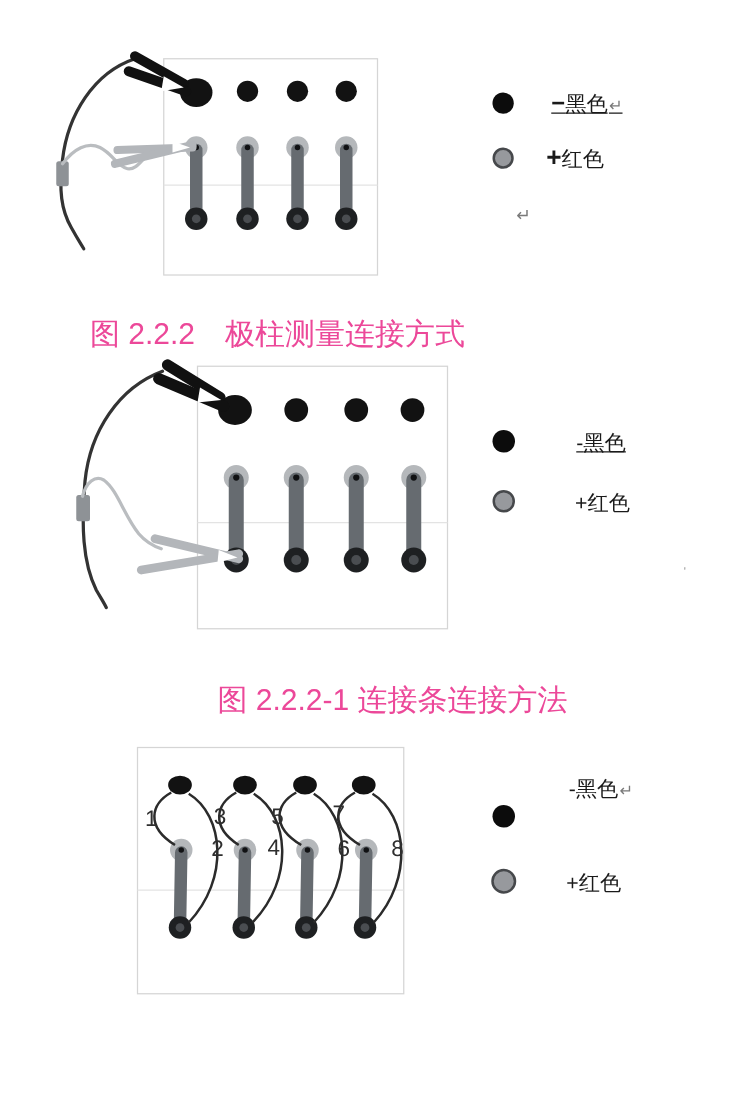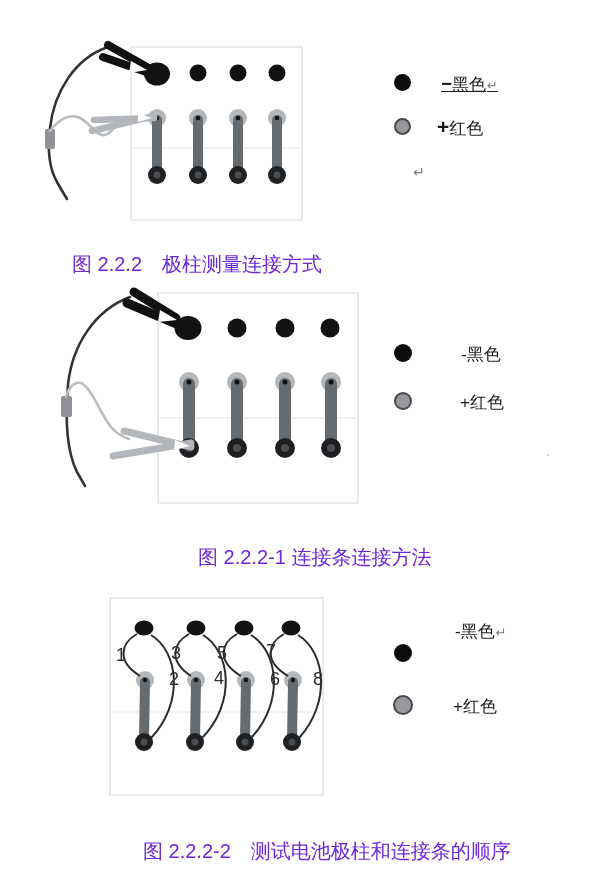--- a/index.html
+++ b/index.html
@@ -25,21 +25,21 @@
   .seq-num{font-family:"Liberation Sans","DejaVu Sans",sans-serif;font-size:18px;fill:#2e2e2e;}
   .legend-dot{position:absolute;border-radius:50%;}
   .legend-dot.black{background:#0c0c0c;}
   .legend-dot.gray{background:#97999d;border:2px solid #46484b;box-sizing:border-box;}
   .legend-text{position:absolute;font-size:17px;color:#1a1a1a;line-height:19px;white-space:nowrap;}
   .legend-text .sign-bold{font-weight:700;font-size:19px;}
   .legend-text .sign-bold-plus{font-weight:700;font-size:21px;}
   .ret{color:#7a7a7a;font-size:13px;margin-left:1px;}
   .ret-floating{position:absolute;color:#7a7a7a;font-size:14px;}
   .stray{position:absolute;color:#909090;font-size:9px;}
-  .caption{position:absolute;font-size:20px;color:#6d28d9;white-space:nowrap;
+  .caption{position:absolute;font-size:24px;color:#ec4899;white-space:nowrap;
     font-family:"Liberation Sans","DejaVu Sans",sans-serif;}
 </style>
 </head>
 <body>
 
 <div class="page">
 
   <svg class="diagram-layer" viewBox="0 0 604 878" xmlns="http://www.w3.org/2000/svg">
 
     <g>
@@ -212,27 +212,26 @@
     </g>
   </svg>
 
   <span class="legend-dot black" style="left:394px;top:74px;width:17px;height:17px;"></span>
   <span class="legend-text" style="left:441px;top:74px;text-decoration:underline;"><b class="sign-bold">−</b><span>黑色</span><span class="ret">↵</span></span>
   <span class="legend-dot gray" style="left:394px;top:118px;width:17px;height:17px;"></span>
   <span class="legend-text" style="left:437px;top:117px;"><b class="sign-bold-plus">+</b><span>红色</span></span>
   <span class="ret-floating" style="left:413px;top:164px;">↵</span>
 
   <span class="legend-dot black" style="left:394px;top:344px;width:18px;height:18px;"></span>
-  <span class="legend-text" style="left:461px;top:345px;"><span>-</span><span>黑色</span></span>
+  <span class="legend-text" style="left:461px;top:345px;text-decoration:underline;"><span>-</span><span>黑色</span></span>
   <span class="legend-dot gray" style="left:394px;top:392px;width:18px;height:18px;"></span>
   <span class="legend-text" style="left:460px;top:393px;"><span>+</span><span>红色</span></span>
   <span class="stray" style="left:547px;top:452px;">'</span>
 
   <span class="legend-dot black" style="left:394px;top:644px;width:18px;height:18px;"></span>
   <span class="legend-text" style="left:455px;top:622px;"><span>-</span><span>黑色</span><span class="ret">↵</span></span>
   <span class="legend-dot gray" style="left:393px;top:695px;width:20px;height:20px;"></span>
   <span class="legend-text" style="left:453px;top:697px;"><span>+</span><span>红色</span></span>
 
   <div class="caption" style="left:72px;top:251px;">图 2.2.2　极柱测量连接方式</div>
-  <div class="caption" style="left:174px;top:544px;margin-left:24px;">图 2.2.2-1 连接条连接方法</div>
-  <div class="caption" style="left:143px;top:838px;">图 2.2.2-2　测试电池极柱和连接条的顺序</div>
+  <div class="caption" style="left:174px;top:544px;">图 2.2.2-1 连接条连接方法</div>
 
 </div>
 
 </body></html>

